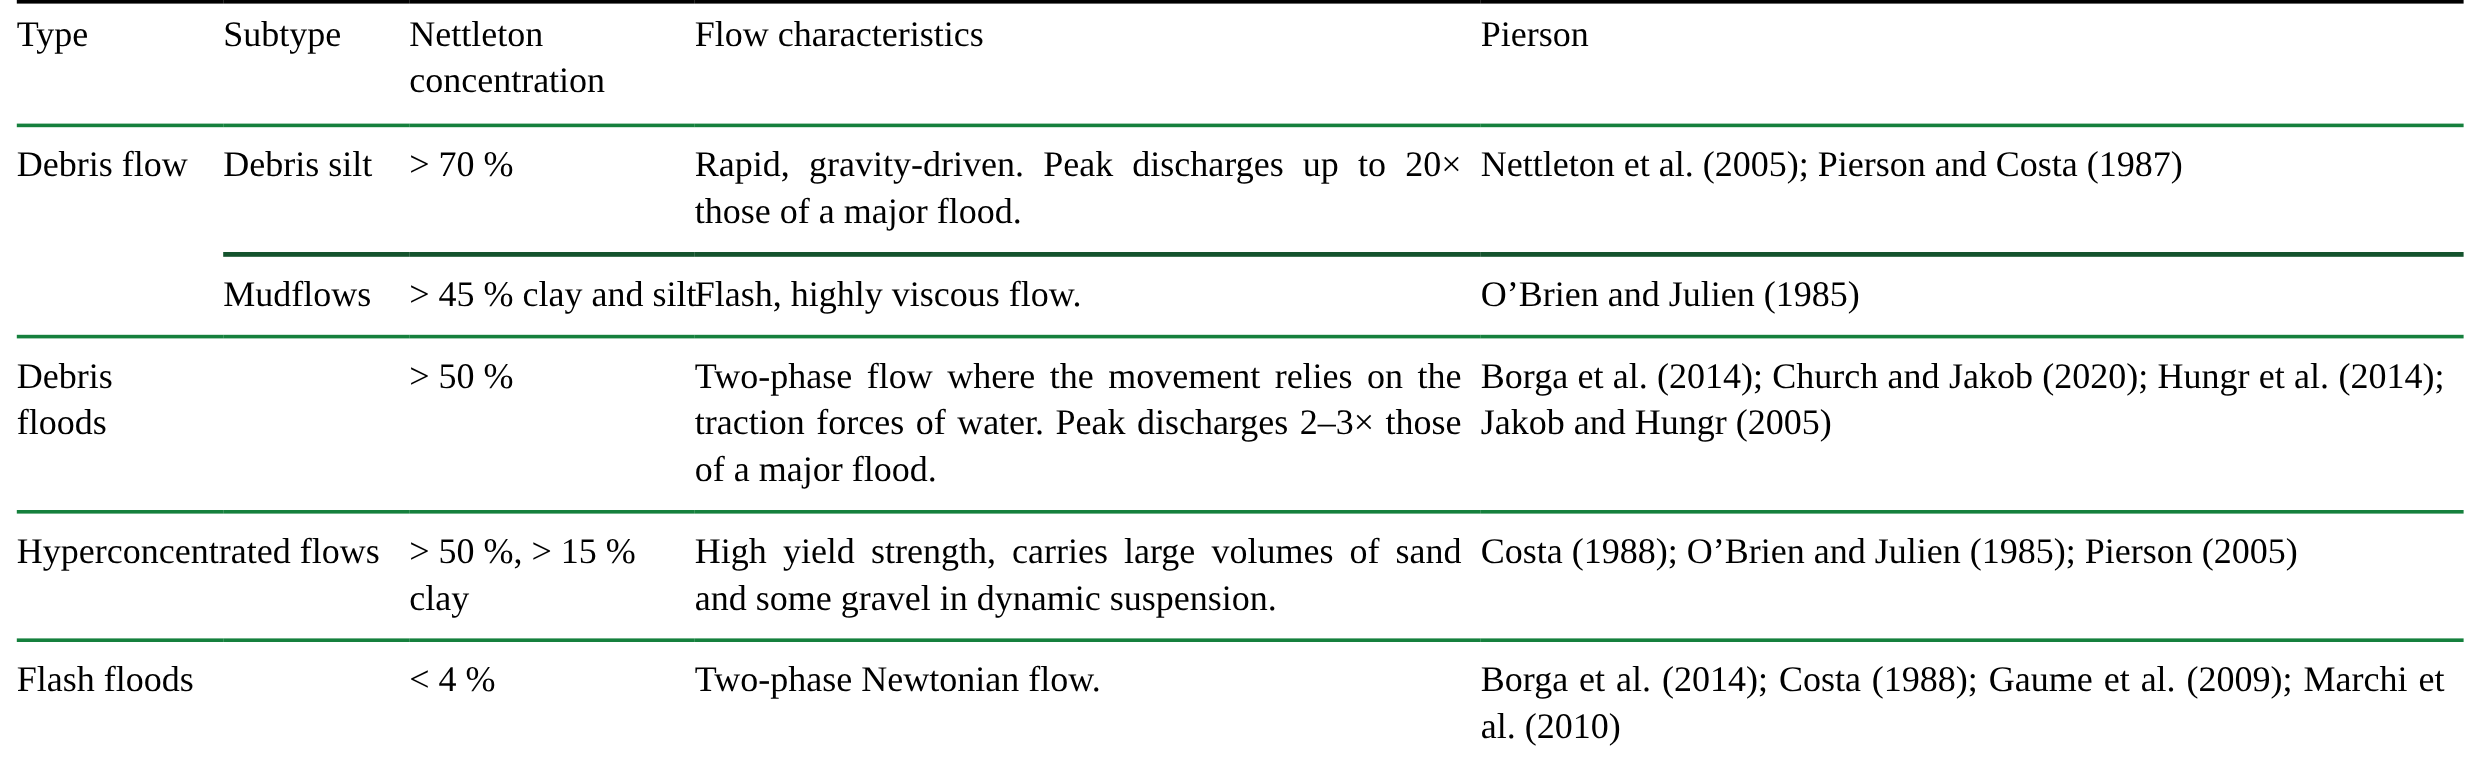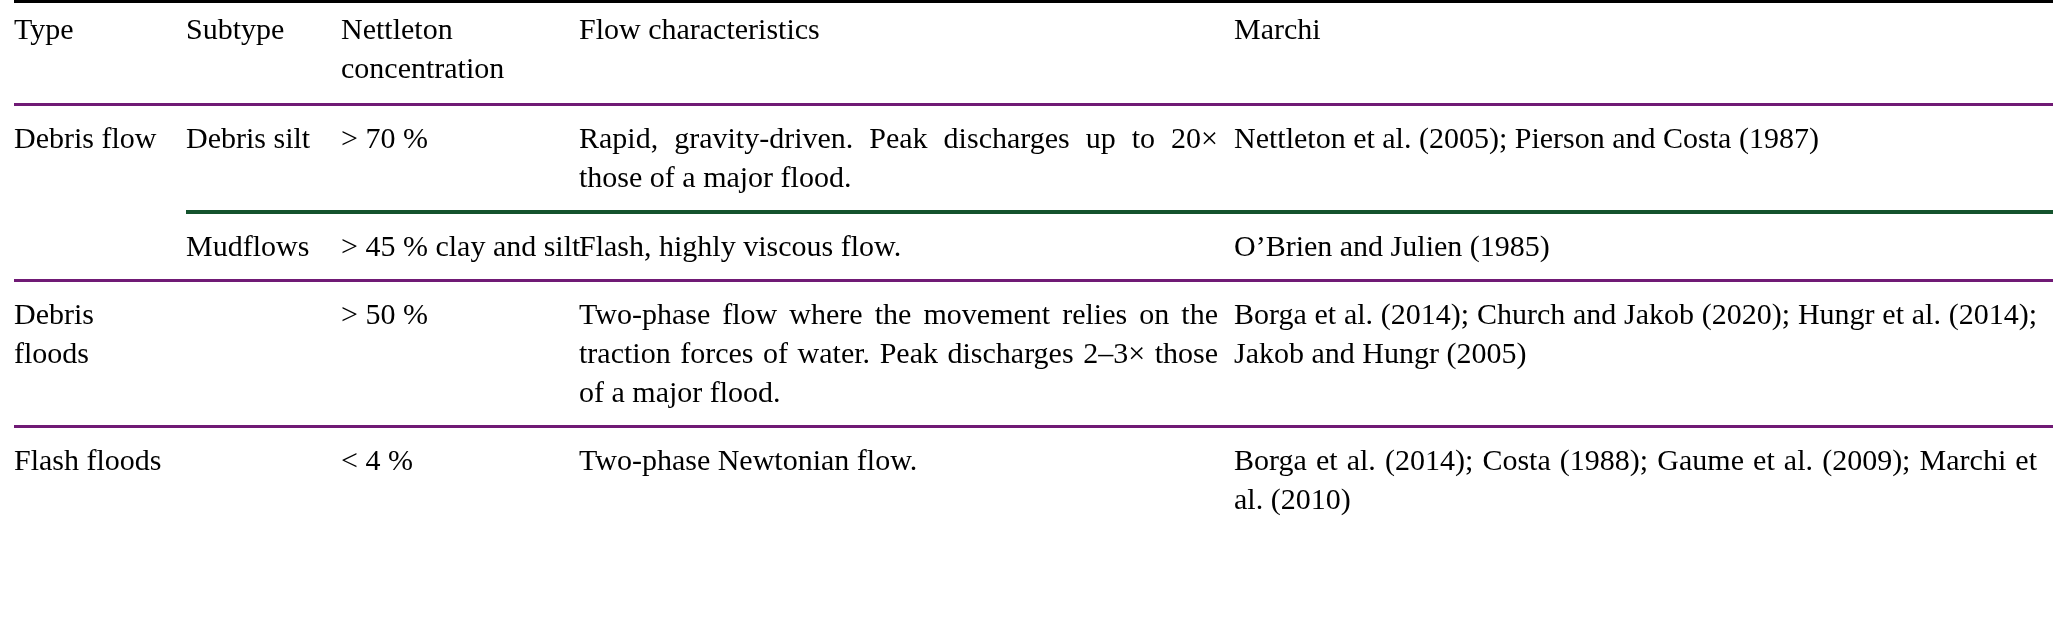--- a/index.html
+++ b/index.html
@@ -53,21 +53,21 @@
     hyphens: none;
   }
 
   
   td.just {
     text-align: justify;
     text-justify: inter-word;
   }
 
   
-  tr.rule-full > td, tr.rule-full > th { border-top: 3px solid #701a75; margin-top: 44px; }
+  tr.rule-full > td, tr.rule-full > th { border-top: 3px solid #15803d; margin-top: 44px; }
   tr.rule-part > td.rule-on  { border-top: 4px solid #14532d; }
   tr.rule-part > td.rule-off { border-top: 0; }
 
   .nowrap { white-space: nowrap; }
 </style>
 </head>
 <body>
 
 <div class="table-wrap">
 
@@ -79,21 +79,21 @@
       <col class="c-flow">
       <col class="c-source">
     </colgroup>
 
     <thead>
       <tr>
         <th class="hdr-first">Type</th>
         <th>Subtype</th>
         <th>Nettleton concentration</th>
         <th>Flow characteristics</th>
-        <th>Marchi</th>
+        <th>Pierson</th>
       </tr>
     </thead>
 
     <tbody>
 
       <tr class="rule-full">
         <td>Debris flow</td>
         <td>Debris silt</td>
         <td class="nowrap">&gt; 70 %</td>
         <td class="just">Rapid, gravity-driven. Peak discharges up to 20× those of a major flood.</td>
@@ -109,20 +109,27 @@
       </tr>
 
       <tr class="rule-full">
         <td>Debris floods</td>
         <td></td>
         <td class="nowrap">&gt; 50 %</td>
         <td class="just">Two-phase flow where the movement relies on the traction forces of water. Peak discharges 2–3× those of a major flood.</td>
         <td class="just">Borga et al. (2014); Church and Jakob (2020); Hungr et al. (2014); Jakob and Hungr (2005)</td>
       </tr>
 
+      <tr class="rule-full">
+        <td class="nowrap">Hyperconcentrated flows</td>
+        <td></td>
+        <td>&gt; 50 %, &gt; 15 % clay</td>
+        <td class="just">High yield strength, carries large volumes of sand and some gravel in dynamic suspension.</td>
+        <td class="just">Costa (1988); O’Brien and Julien (1985); Pierson (2005)</td>
+      </tr>
 
       <tr class="rule-full">
         <td>Flash floods</td>
         <td></td>
         <td class="nowrap">&lt; 4 %</td>
         <td class="just">Two-phase Newtonian flow.</td>
         <td class="just">Borga et al. (2014); Costa (1988); Gaume et al. (2009); Marchi et al. (2010)</td>
       </tr>
 
     </tbody>

